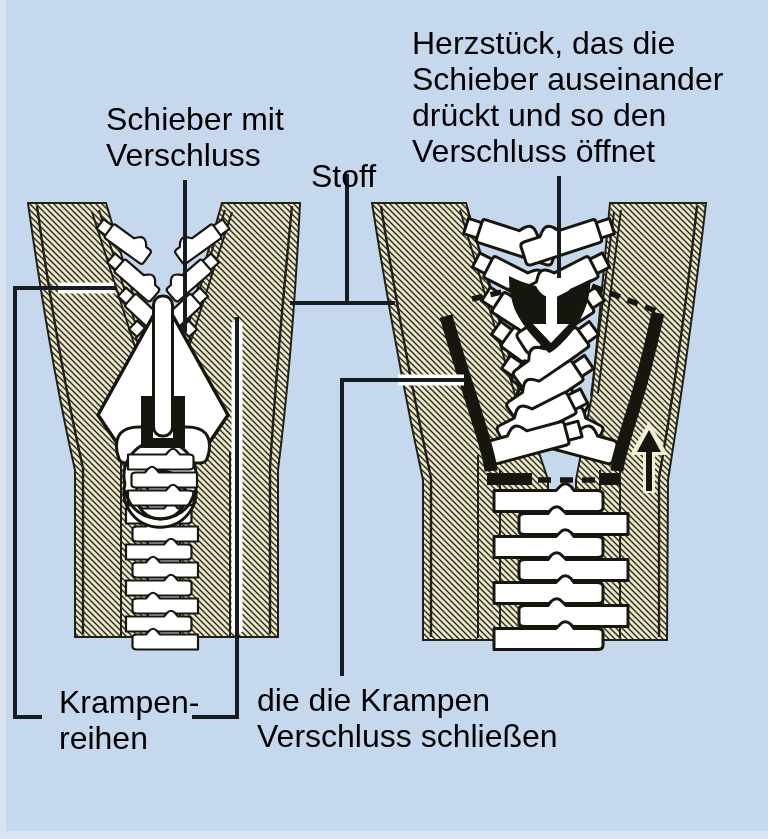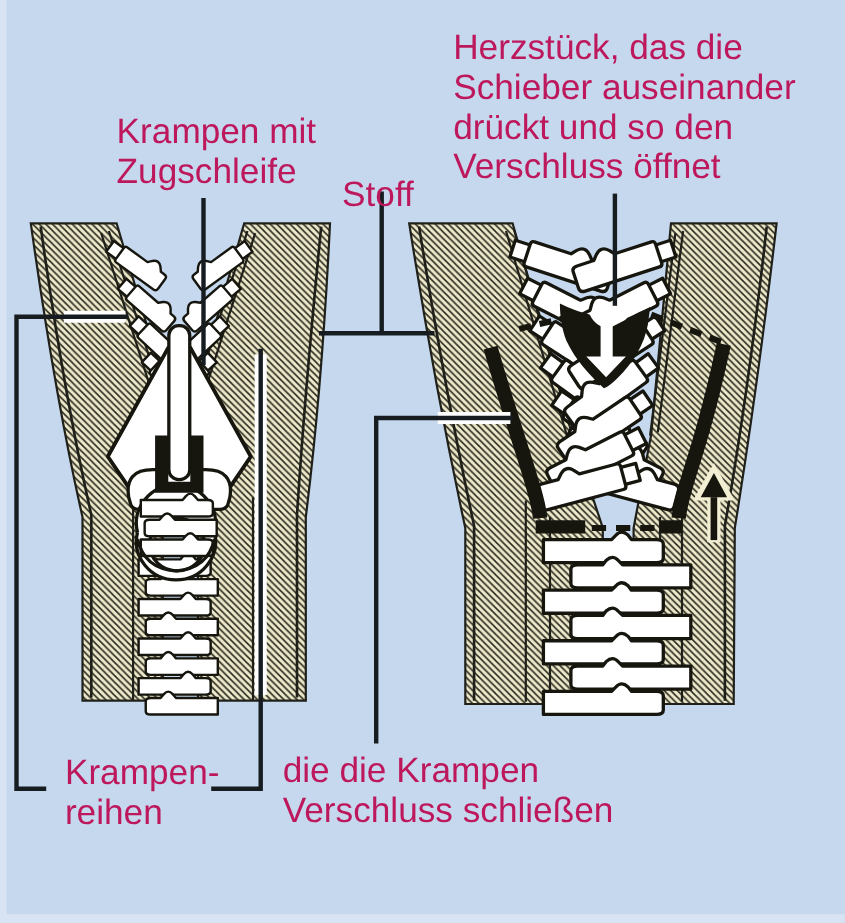--- a/index.html
+++ b/index.html
@@ -1,20 +1,20 @@
 <!DOCTYPE html>
 <html><head>
 <meta charset="utf-8">
 <style>
   html,body{margin:0;padding:0;}
   #page{position:relative;width:768px;height:839px;background:#c5d8ee;overflow:hidden;
         font-family:"Liberation Sans", sans-serif;}
   #art{position:absolute;left:0;top:0;}
   .edge-strip{position:absolute;background:#d8e4f4;}
-  .lbl{position:absolute;color:#be185d;font-size:32px;line-height:36px;white-space:nowrap;}
+  .lbl{position:absolute;color:#000000;font-size:32px;line-height:36px;white-space:nowrap;}
 </style>
 </head>
 <body>
 
 <div id="page">
 
 <svg id="art" width="768" height="839" viewBox="0 0 768 839">
   <defs>
     <pattern id="h" width="6" height="6" patternUnits="userSpaceOnUse">
       <rect width="6" height="6" fill="#ece8c9"></rect>
@@ -157,22 +157,22 @@
       <path d="M116,288 H15 V717 H42 M192,717 H239 M237,719 V317"></path>
       <path d="M466,380 H342 V676"></path>
     </g>
   </g>
 </svg>
 
 <div class="edge-strip" style="left:0;top:0;width:6px;height:839px;"></div>
 <div class="edge-strip" style="left:0;top:831px;width:768px;height:8px;"></div>
 
 <div class="lbl" style="left:106px;top:101px;">
-  <div>Krampen mit</div>
-  <div>Zugschleife</div>
+  <div>Schieber mit</div>
+  <div>Verschluss</div>
 </div>
 
 <div class="lbl" style="left:311px;top:137px;margin-top:21px;">Stoff</div>
 
 <div class="lbl" style="left:412px;top:25px;">
   <div>Herzstück, das die</div>
   <div>Schieber auseinander</div>
   <div>drückt und so den</div>
   <div>Verschluss öffnet</div>
 </div>

